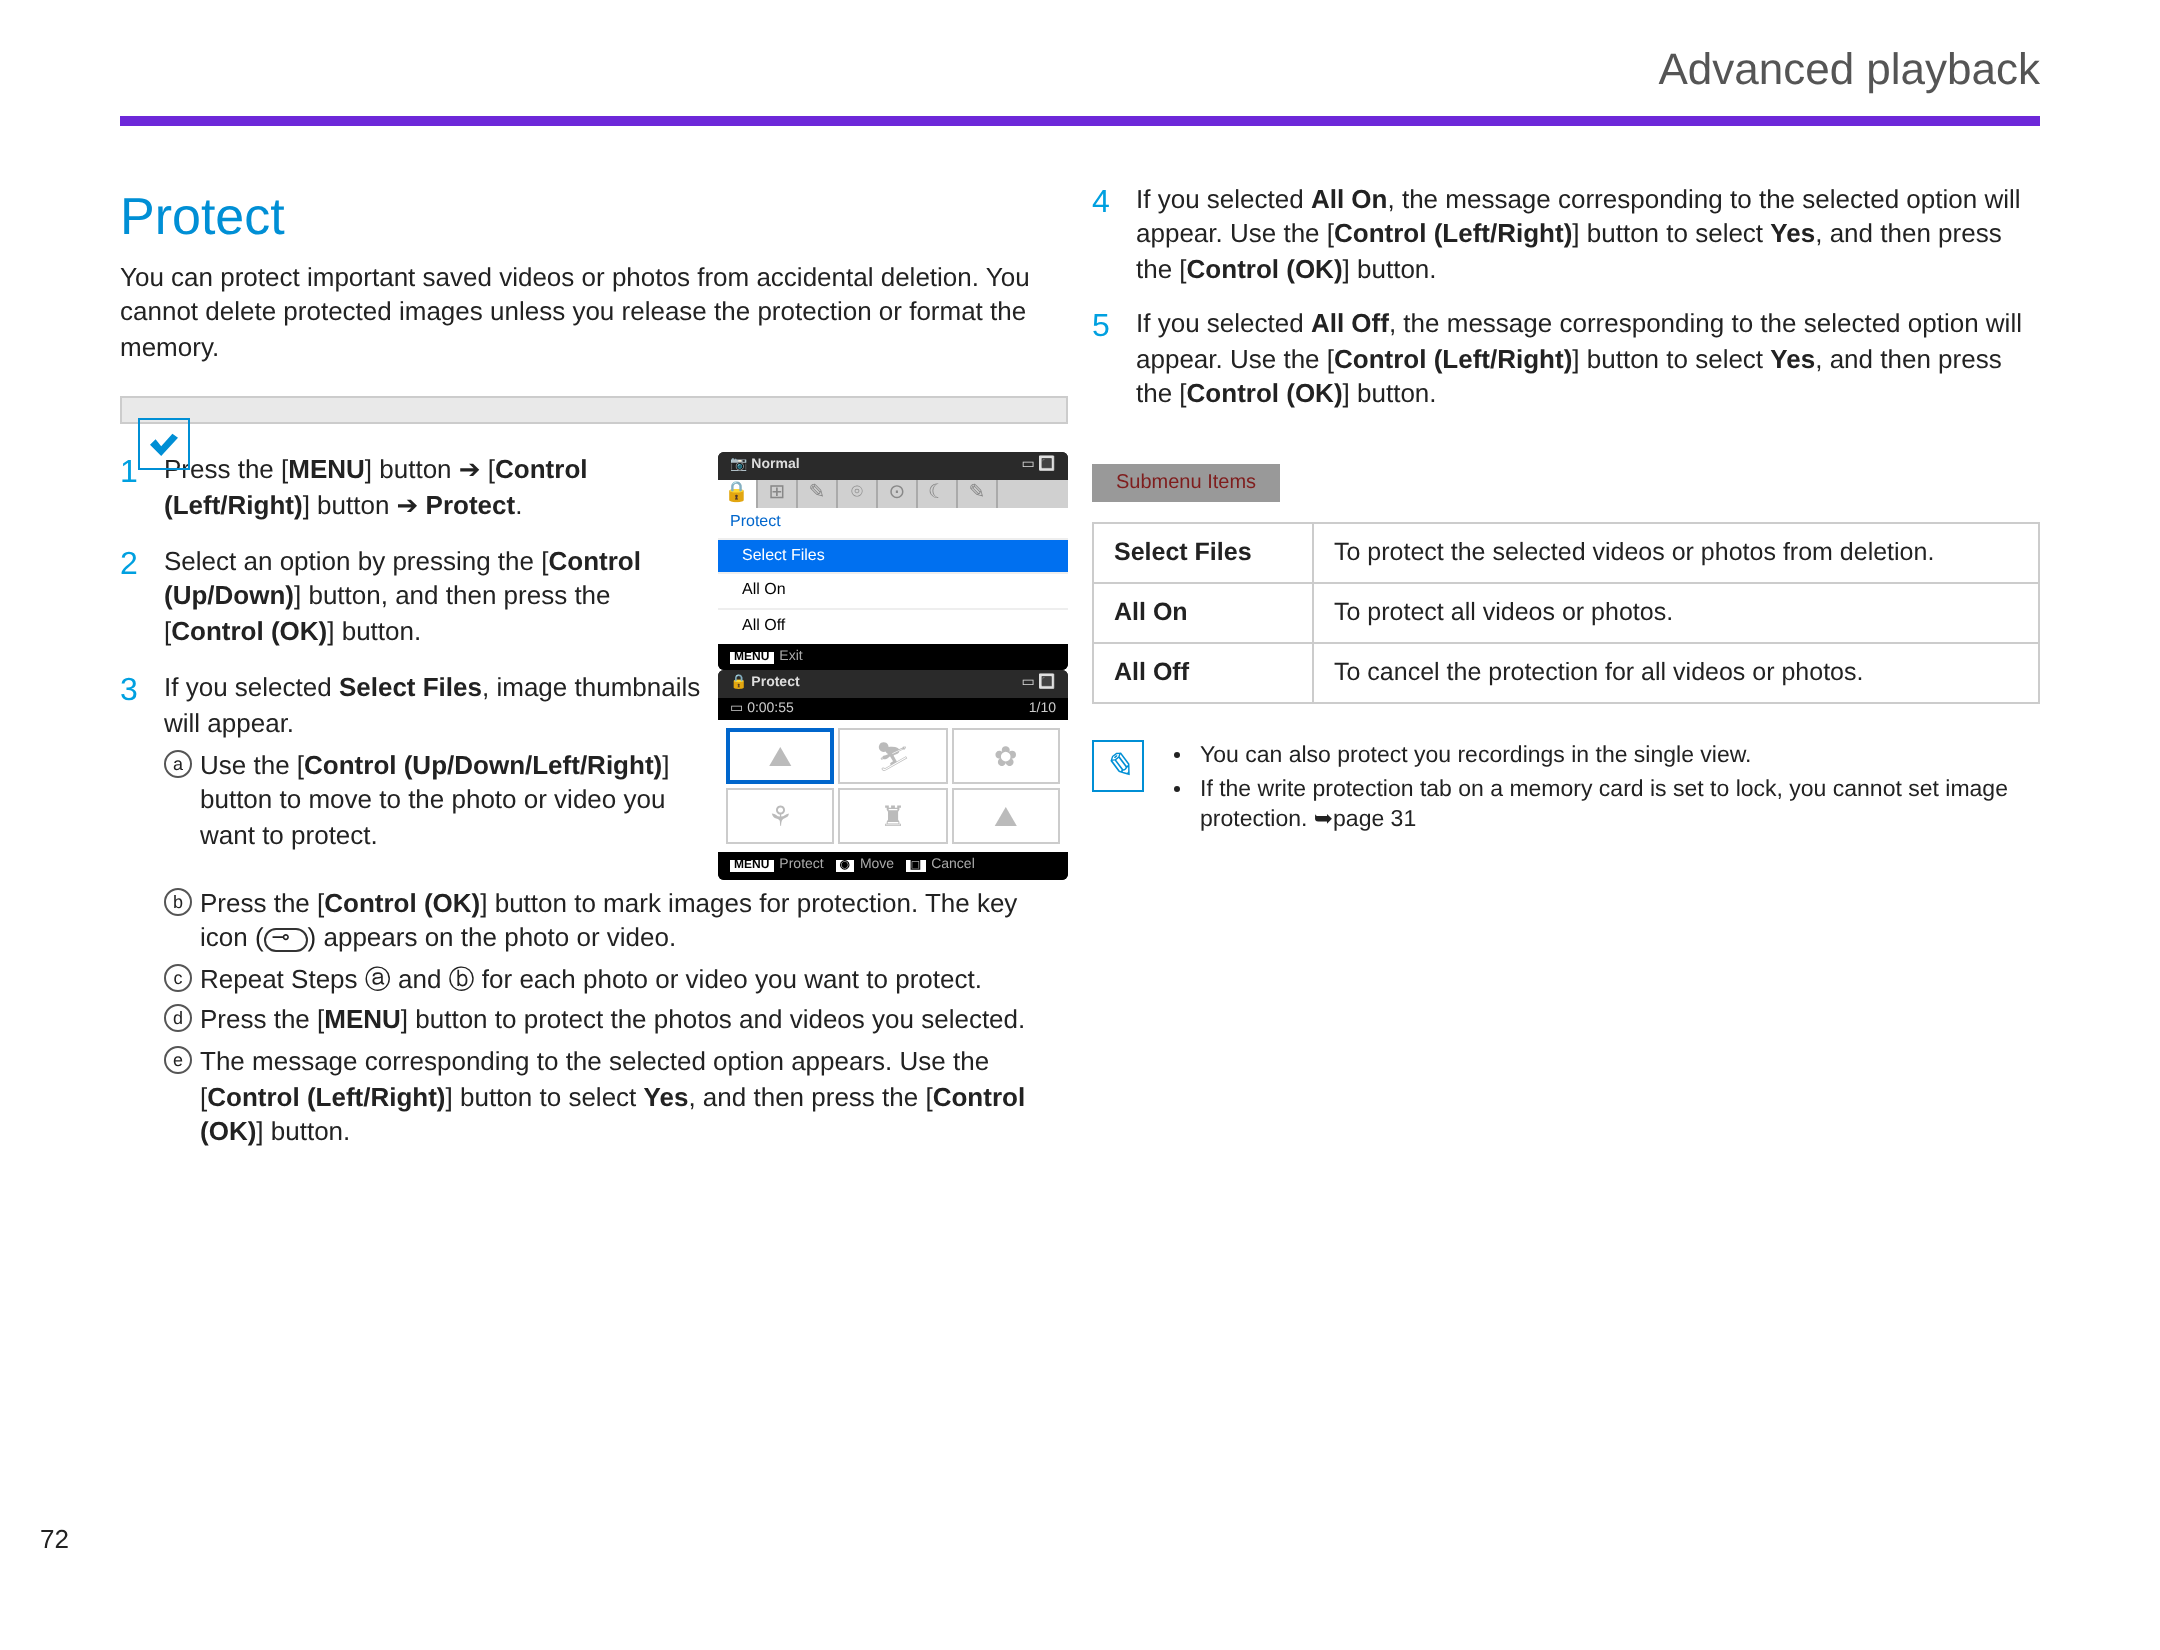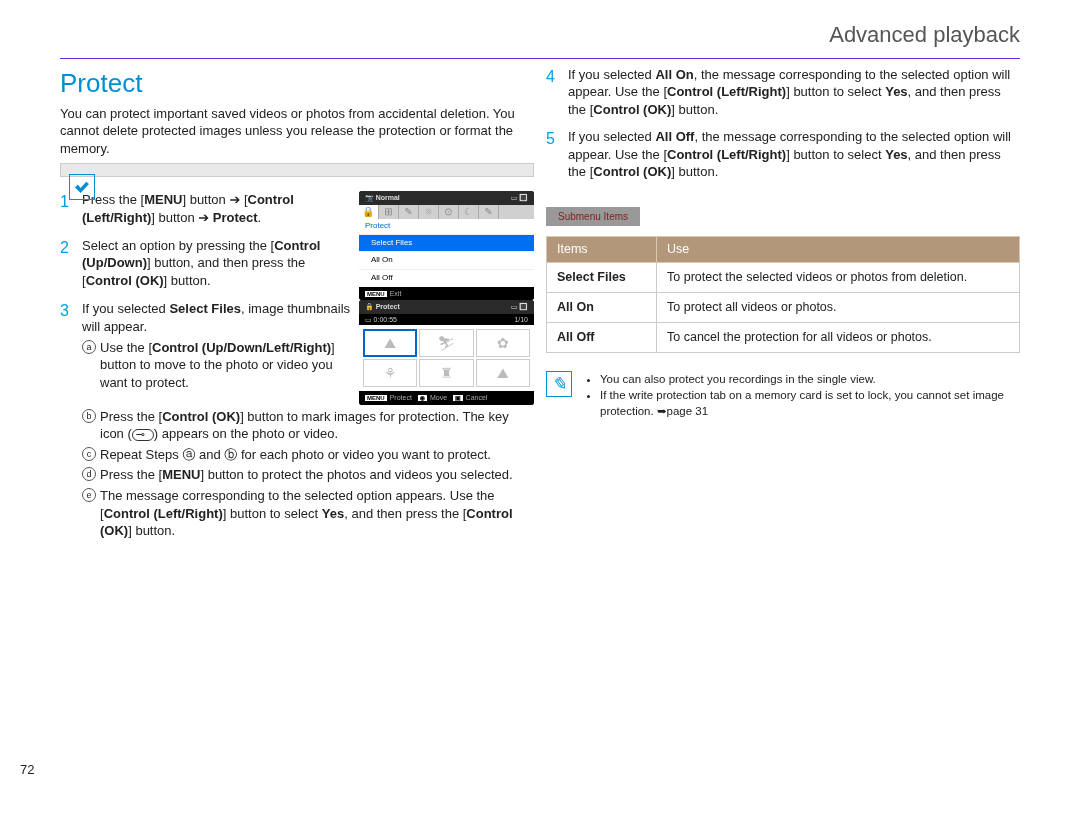--- a/index.html
+++ b/index.html
@@ -14,40 +14,40 @@
     font-size: 13px;
     line-height: 1.35;
   }
   .page {
     padding: 20px 60px 10px 60px;
   }
   .header {
     text-align: right;
     font-size: 22px;
     color: #555;
-    border-bottom: 1px solid #6d28d9;
+    border-bottom: 5px solid #6d28d9;
     padding-bottom: 8px;
-    margin-bottom: 7px;
+    margin-bottom: 28px;
     font-weight: 400;
   }
   .columns {
     display: flex;
     gap: 12px;
   }
   .col {
     flex: 1;
     min-width: 0;
   }
   .title {
     font-size: 26px;
     color: #008fd5;
     font-weight: 400;
     margin-bottom: 4px;
   }
-  .intro { margin-bottom: 6px; }
+  .intro { margin-bottom: 16px; }
   .notebox {
     background: #e9e9e9;
     border: 1px solid #ccc;
     padding: 6px 10px 6px 48px;
     position: relative;
     font-size: 11.5px;
     margin-bottom: 14px;
   }
   .notebox-icon {
     position: absolute;
@@ -335,24 +335,20 @@
         <div class="step-num">5</div>
         <div class="step-body">
           <span>If you selected </span><b>All Off</b><span>, the message corresponding to the selected option will appear. Use the [</span><b>Control (Left/Right)</b><span>] button to select </span><b>Yes</b><span>, and then press the [</span><b>Control (OK)</b><span>] button.</span>
         </div>
       </div>
 
       <div class="subhead">Submenu Items</div>
 
       <table class="items">
         <tbody>
-            <tr>
-          <th>Items</th>
-          <th>Use</th>
-        </tr>
         <tr>
           <td>Select Files</td>
               <td>To protect the selected videos or photos from deletion.</td>
         </tr>
         <tr>
           <td>All On</td>
               <td>To protect all videos or photos.</td>
         </tr>
         <tr>
           <td>All Off</td>

